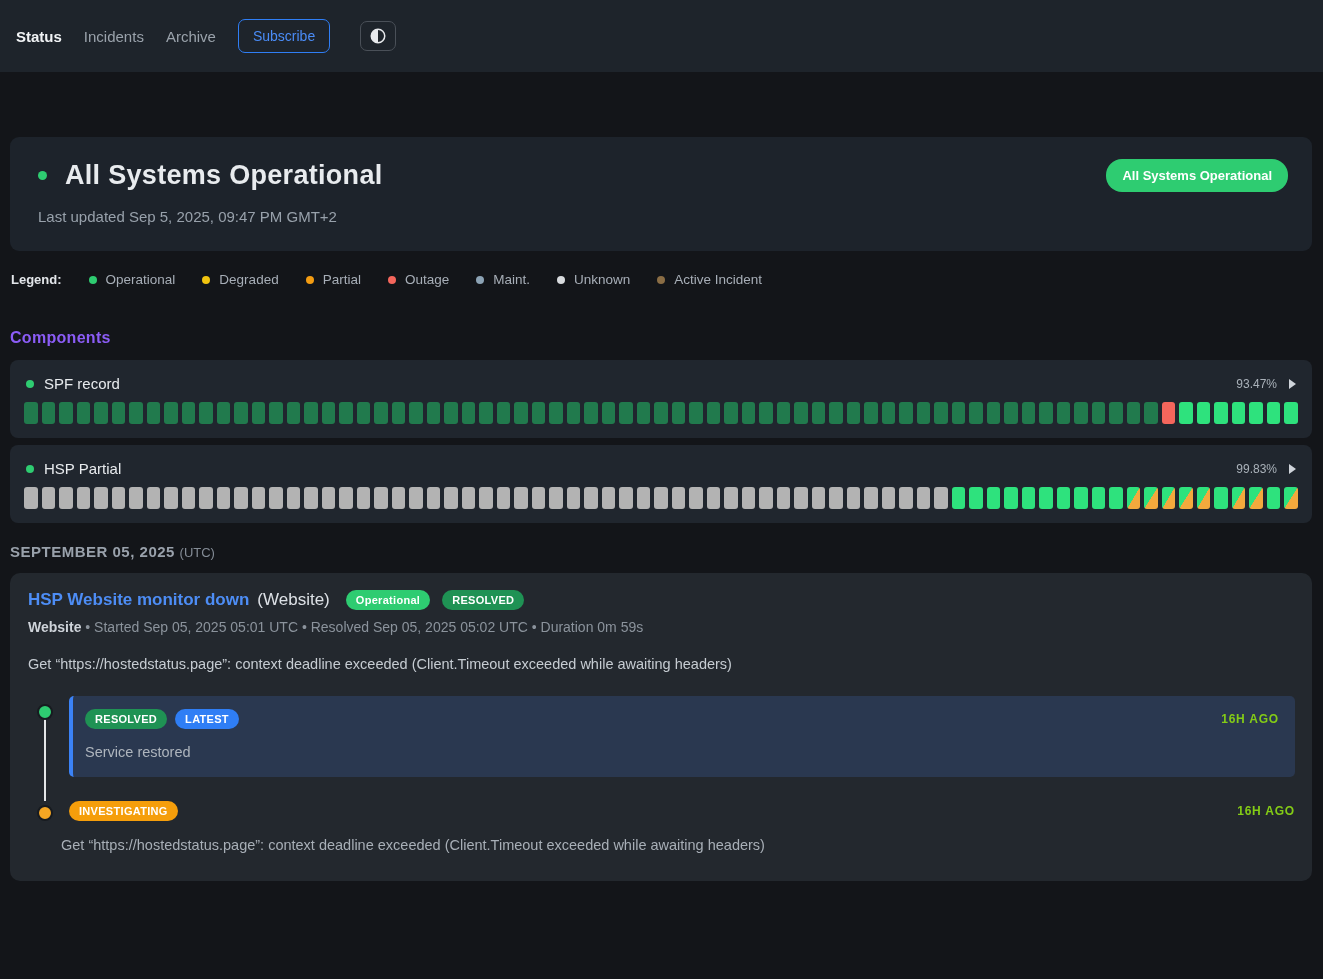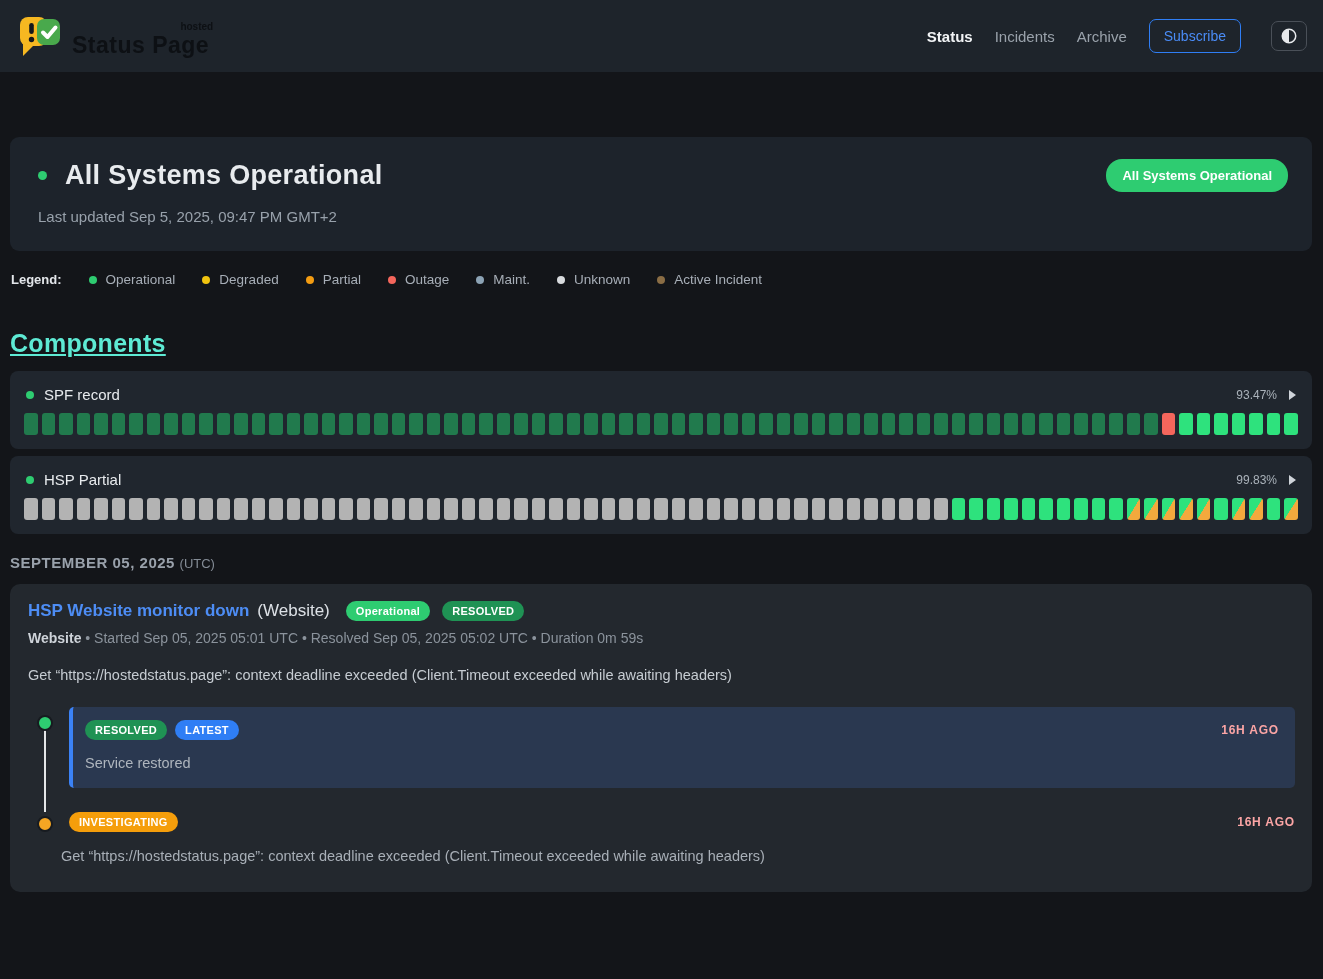--- a/index.html
+++ b/index.html
@@ -32,21 +32,21 @@
   .status-updated { margin-top:16px; font-size:15px; color:#98a1ab; padding-left:4px; }
 
   
   .legend { display:flex; align-items:center; gap:27px; margin-top:21px; padding-left:1px; }
   .legend-label { font-size:13px; font-weight:bold; color:#e3e6ea; }
   .legend-item { display:flex; align-items:center; gap:9px; }
   .legend-dot { width:8px; height:8px; }
   .legend-text { font-size:13.5px; color:#a7aeb7; }
 
   
-  .section-title { font-size:25px; font-weight:bold; color:#5eead4; letter-spacing:0.3px;text-decoration:underline; }
+  .section-title { font-size:16px; font-weight:bold; color:#8b5cf6; letter-spacing:0.3px; }
   .components-title { margin-top:42px; }
   .component-card { background:#20262e; border-radius:8px; padding:13px 14px 14px 14px; margin-top:13px; }
   .component-card + .component-card { margin-top:7px; }
   .component-head { display:flex; align-items:center; padding:2px 2px 0 2px; }
   .component-dot { width:8px; height:8px; background:#2ecc71; margin-right:10px; }
   .component-name { font-size:15px; color:#e8ebee; font-weight:500; }
   .component-right { margin-left:auto; display:flex; align-items:center; gap:12px; }
   .component-uptime { font-size:12px; color:#aab2ba; }
   .caret-right { width:0; height:0; border-top:5px solid transparent; border-bottom:5px solid transparent; border-left:7px solid #cfd4da; display:inline-block; cursor:pointer; }
   .bars { display:flex; gap:4px; margin-top:10px; height:22px; }
@@ -74,44 +74,30 @@
   .tl-entry { position:relative; }
   .tl-dot { position:absolute; left:10px; top:8px; width:16px; height:16px; border-radius:50%; border:2px solid #171b20; }
   .tl-dot.green { background:#2ecc71; }
   .tl-dot.orange { background:#f5a623; top:4px; }
   .tl-box { margin-left:42px; background:#2a3850; border-left:4px solid #3b82f6; border-radius:5px; padding:13px 16px 17px 12px; }
   .tl-row { display:flex; align-items:center; }
   .tl-badges { display:flex; gap:8px; }
   .badge-resolved { background:#1f9254; }
   .badge-latest { background:#2f7ef5; }
   .badge-investigating { background:#f59e0b; }
-  .tl-time { margin-left:auto; font-size:12px; font-weight:bold; color:#fca5a5; letter-spacing:0.8px; }
+  .tl-time { margin-left:auto; font-size:12px; font-weight:bold; color:#84cc16; letter-spacing:0.8px; }
   .tl-message { margin-top:15px; font-size:14.5px; color:#aeb5bd; }
   .tl-entry.plain { margin-top:24px; margin-left:42px; }
   .tl-entry.plain .tl-dot { left:-32px; }
   .tl-entry.plain .tl-message { margin-top:16px; margin-left:-8px; color:#a8afb7; }
 </style>
 </head>
 <body>
 
 <div class="header">
-  <div class="brand">
-    <svg class="brand-logo" viewBox="0 0 46 46">
-      <path d="M7 28 L7 43 L20 30 Z" fill="#f6b821"></path>
-      <rect x="4" y="4" width="27" height="29" rx="8" fill="#f6b821"></rect>
-      <rect x="13.2" y="10" width="4.6" height="11" rx="2.3" fill="#15181c"></rect>
-      <circle cx="15.5" cy="26.5" r="2.7" fill="#15181c"></circle>
-      <rect x="21" y="6" width="23" height="26" rx="7" fill="#49a94c"></rect>
-      <path d="M27 19.5 L31.5 24 L39.5 14.5" stroke="#ffffff" stroke-width="4" fill="none" stroke-linecap="round" stroke-linejoin="round"></path>
-    </svg>
-    <div class="brand-text">
-      <span class="brand-sup">hosted</span>
-      <span class="brand-name">Status Page</span>
-    </div>
-  </div>
   <div class="nav">
     <a class="nav-link active">Status</a>
     <a class="nav-link">Incidents</a>
     <a class="nav-link">Archive</a>
     <button class="subscribe-btn">Subscribe</button>
     <button class="theme-toggle">
       <svg width="18" height="18" viewBox="0 0 24 24">
         <circle cx="12" cy="12" r="9" fill="none" stroke="#e7e9ec" stroke-width="2"></circle>
         <path d="M12 3 a9 9 0 0 0 0 18 Z" fill="#e7e9ec"></path>
       </svg>

